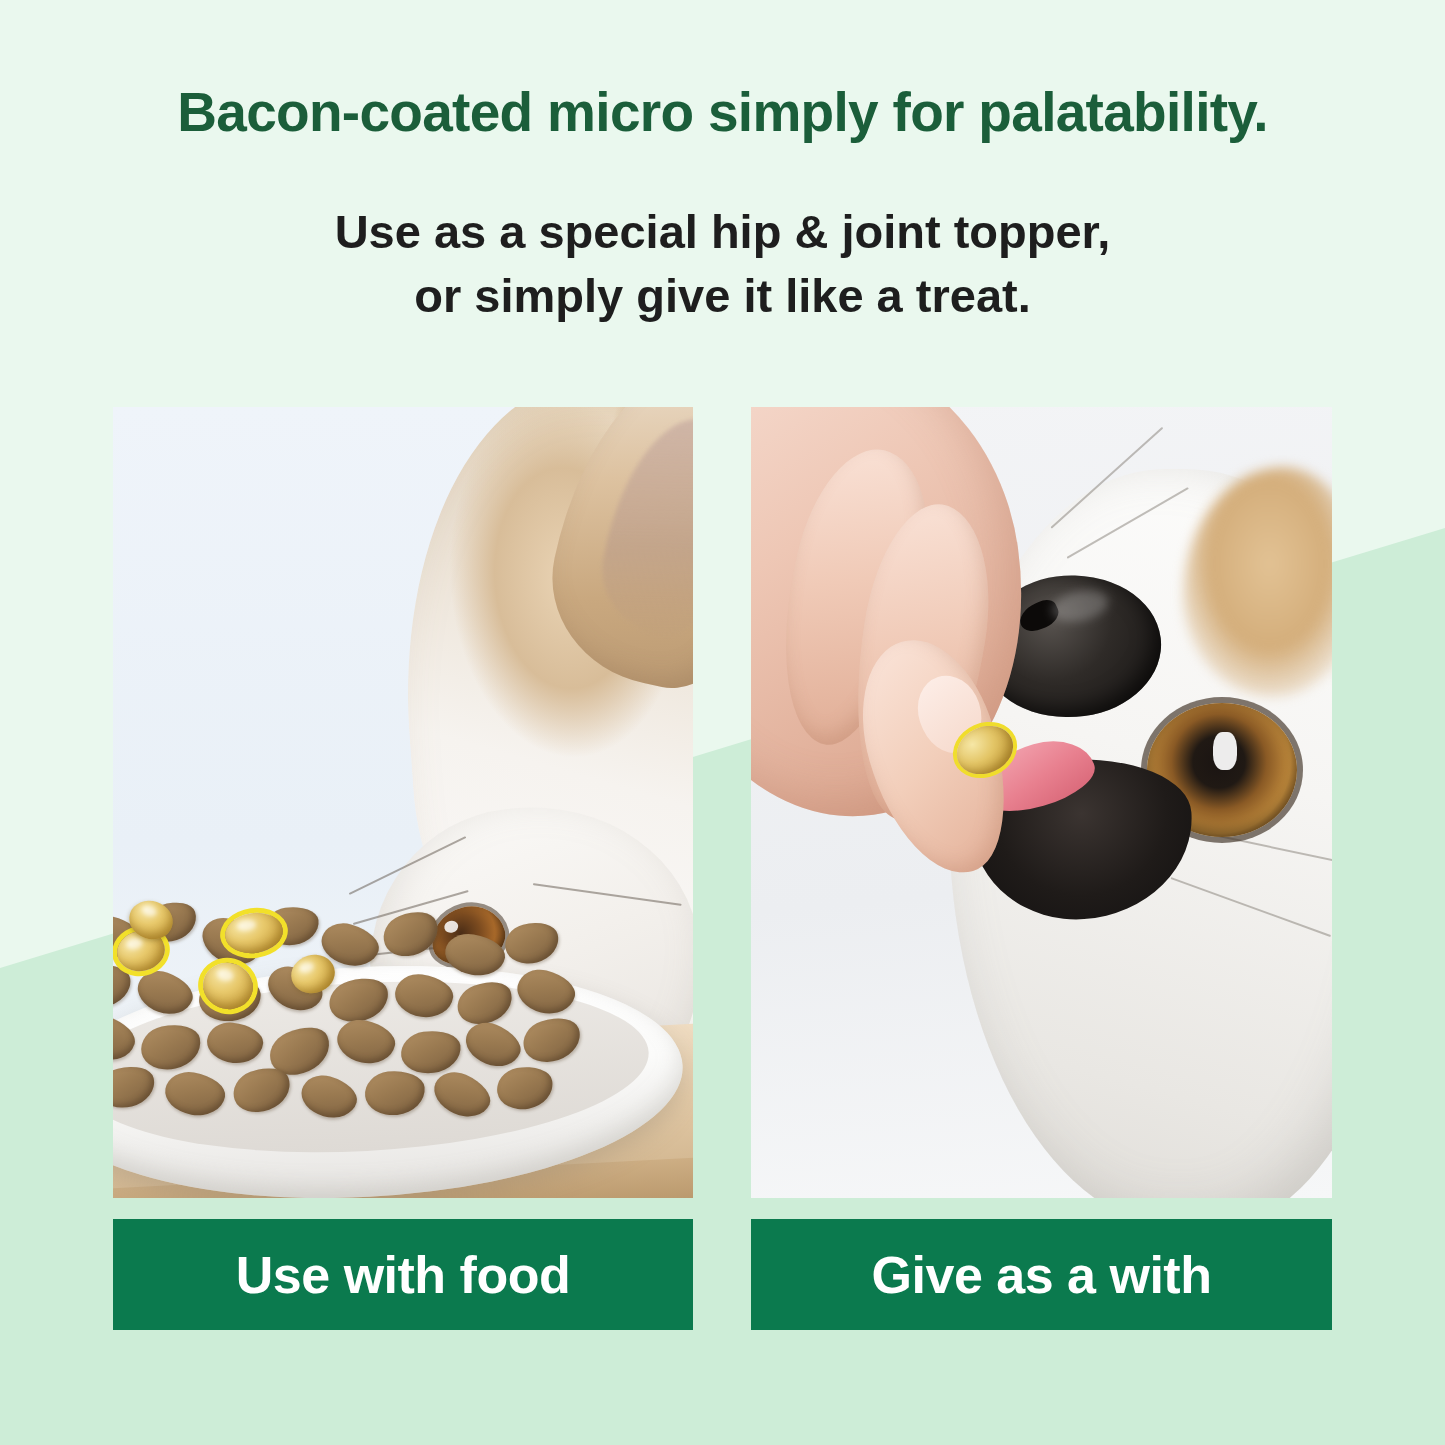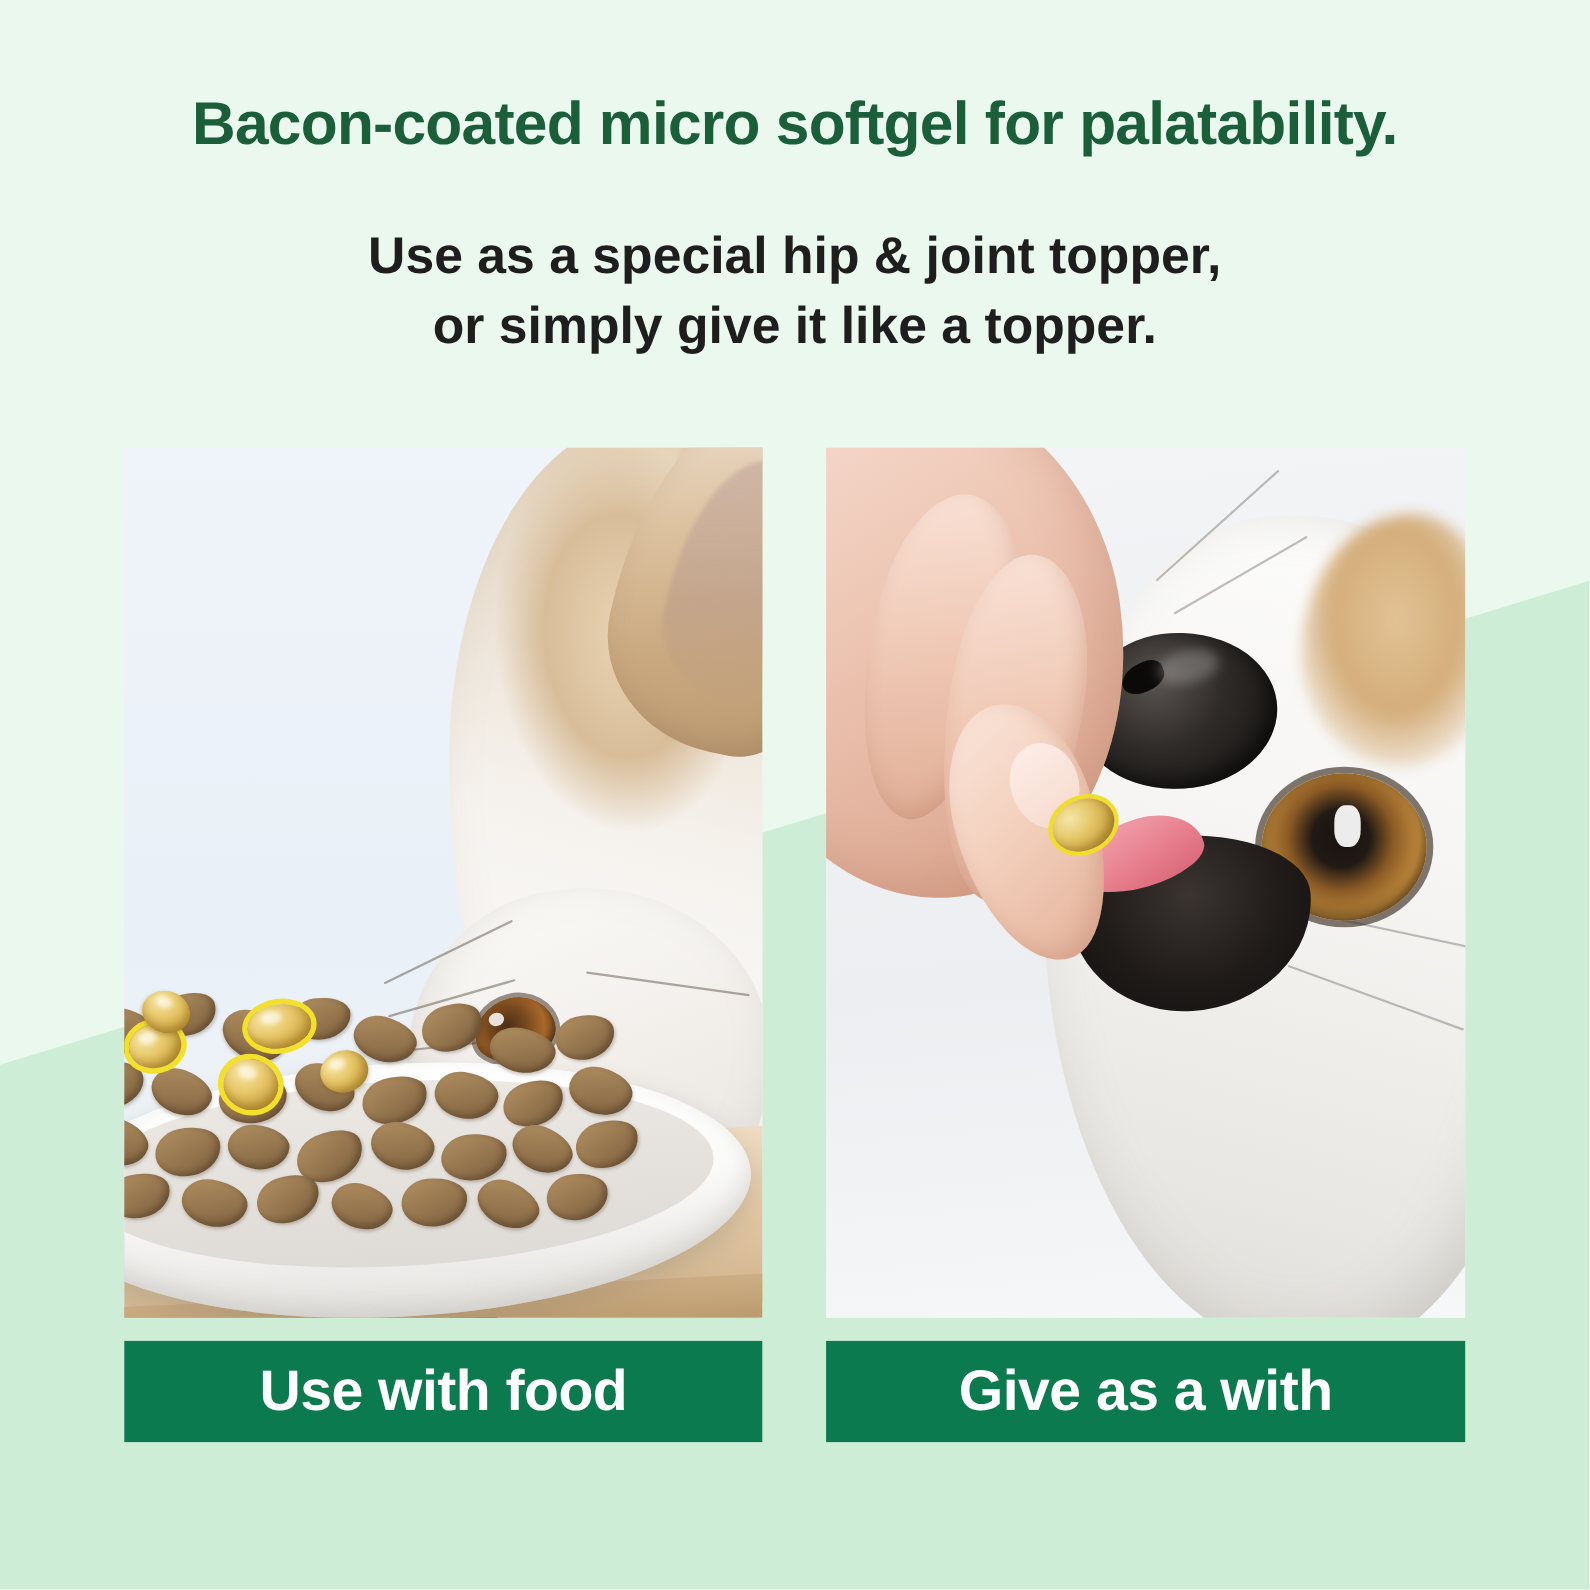--- a/index.html
+++ b/index.html
@@ -357,21 +357,21 @@
     background: rgba(120,112,104,0.45);
     height: 1.5px;
     transform-origin: left center;
     border-radius: 2px;
   }
 
   
   .caption-bar {
     position: absolute;
     top: 1219px;
-    height: 92px;
+    height: 111px;
     background: #0b7a4e;
     display: flex;
     align-items: center;
     justify-content: center;
   }
   .caption-left  { left: 113px; width: 580px; }
   .caption-right { left: 751px; width: 581px; }
   .caption-text {
     color: #ffffff;
     font-size: 52px;
@@ -382,25 +382,25 @@
 </style>
 </head>
 <body>
 
 <div id="page">
 
   <svg class="diag-band" viewBox="0 0 1445 1445" preserveAspectRatio="none">
     <polygon points="0,968 1445,528 1445,1445 0,1445" fill="#cdedd7"></polygon>
   </svg>
 
-  <div class="headline">Bacon-coated micro softgel for palatability.</div>
+  <div class="headline">Bacon-coated micro simply for palatability.</div>
 
   <div class="subhead">
     <span class="line">Use as a special hip &amp; joint topper,</span>
-    <span class="line">or simply give it like a topper.</span>
+    <span class="line">or simply give it like a treat.</span>
   </div>
 
   <div class="panel panel-left">
     <div class="lp-bg"></div>
 
     <div class="lp-dog-head"></div>
     <div class="lp-ear"></div>
     <div class="lp-ear-inner"></div>
     <div class="lp-muzzle"></div>
 

